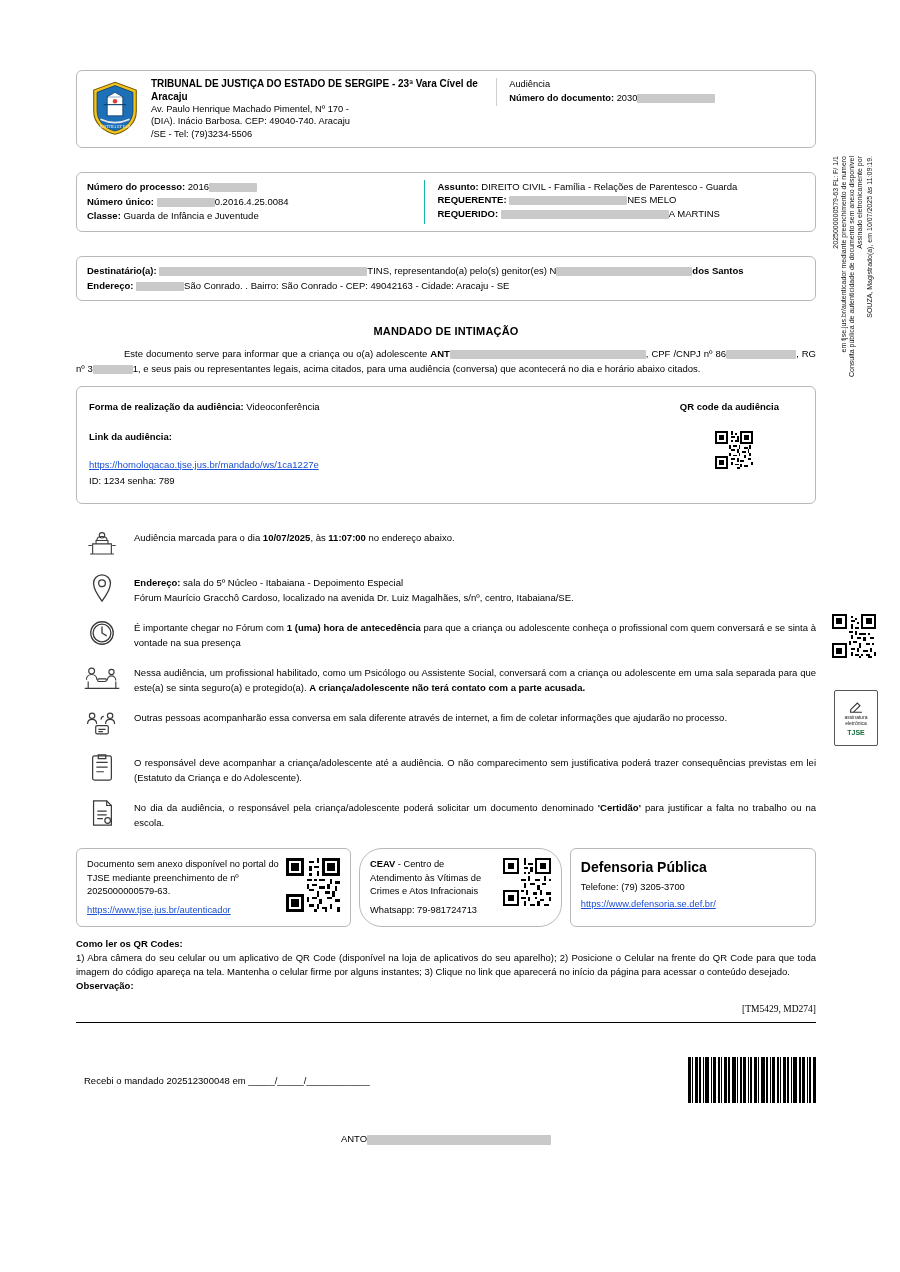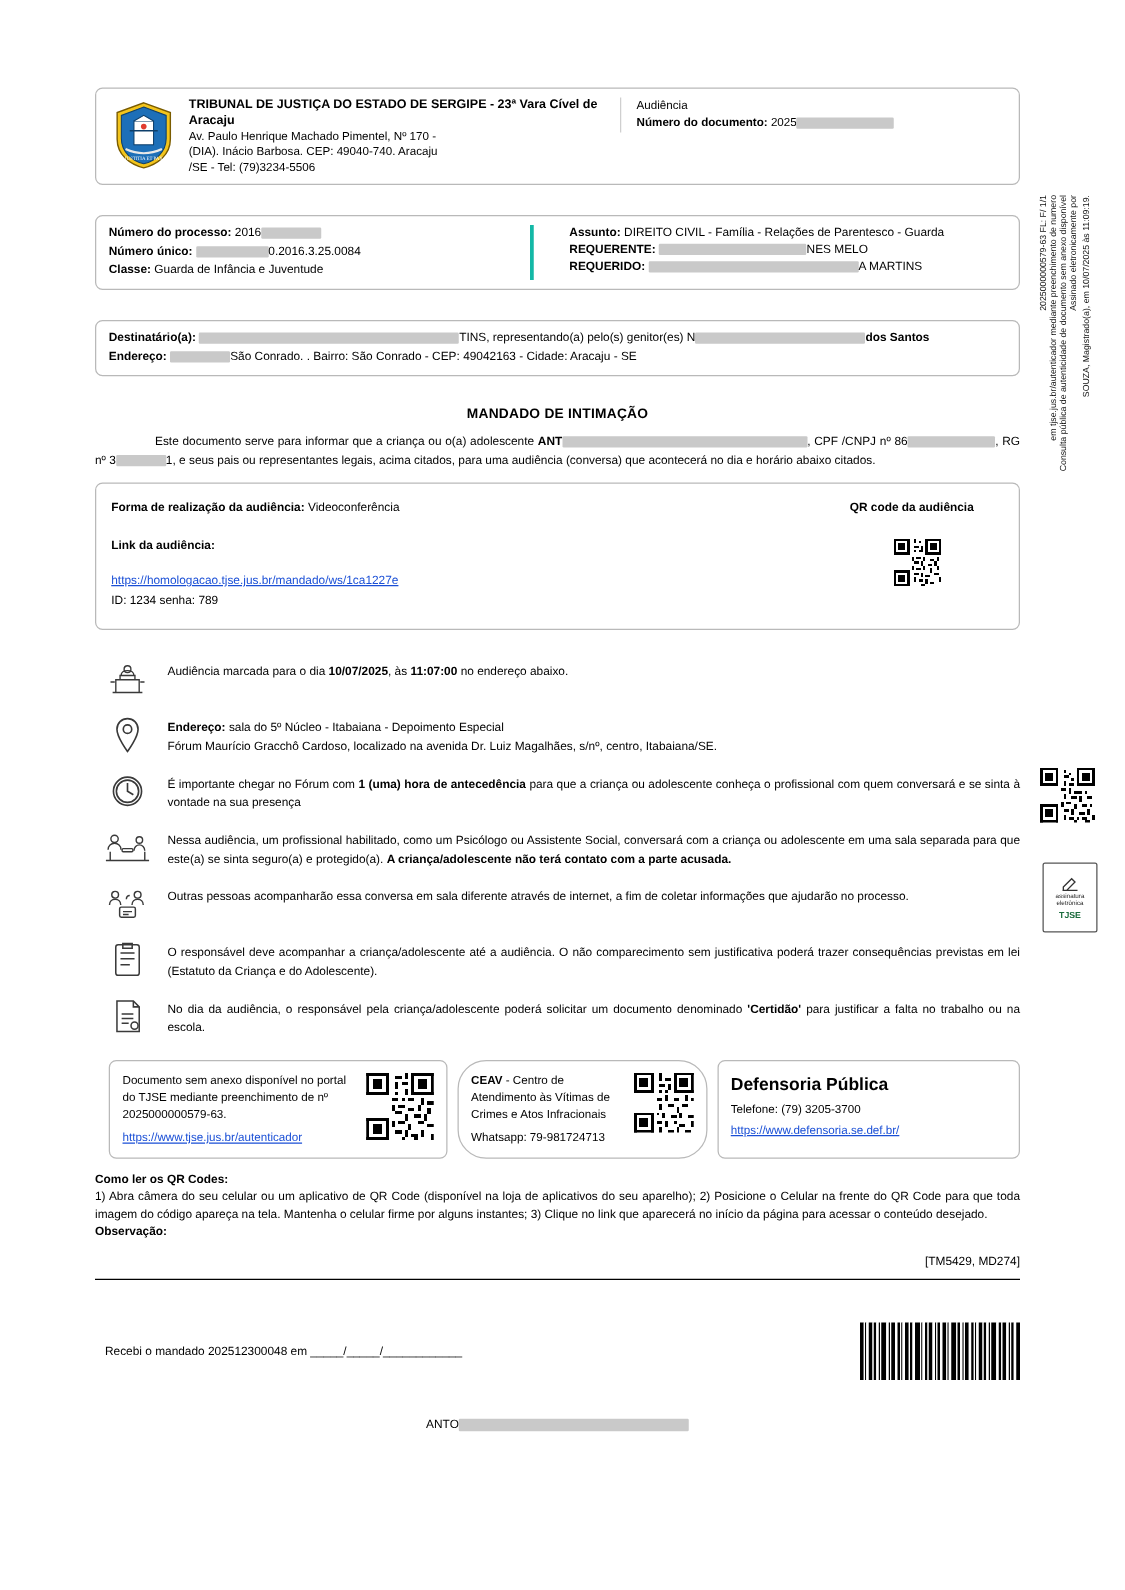--- a/index.html
+++ b/index.html
@@ -55,22 +55,22 @@
     border-left: 1px solid #cfcfcf;
     padding-left: 12px;
     font-size: 9.3px;
     line-height: 1.5;
   }
   
   .proc { display: flex; }
   .proc-left { width: 47%; line-height: 1.55; }
   .proc-right {
     width: 53%;
-    border-left: 3px solid #14b8a6;
-    padding-left: 28px;
+    border-left: 1px solid #14b8a6;
+    padding-left: 12px;
     line-height: 1.42;
   }
   
   .dest { line-height: 1.55; }
   
   .doc-title {
     text-align: center;
     font-weight: bold;
     font-size: 11px;
     margin: 14px 0 10px 0;
@@ -96,38 +96,38 @@
   
   .inst { margin-top: 18px; }
   .inst-item { display: flex; margin-bottom: 11px; align-items: flex-start; }
   .inst-icon {
     flex: 0 0 52px; width: 52px; height: 34px;
     display: flex; align-items: flex-start; justify-content: center;
     margin-right: 6px;
   }
   .inst-text { flex: 1; line-height: 1.5; text-align: justify; padding-top: 3px; }
   
-  .foot-row { display: flex; gap: 8px; margin-top: 16px; margin-left: 11px; }
+  .foot-row { display: flex; gap: 8px; margin-top: 16px; }
   .foot-box {
     border: 1px solid #b9b9b9;
     border-radius: 6px;
     padding: 9px 10px;
     display: flex;
     align-items: flex-start;
   }
   .fb1 { width: 38%; }
   .fb2 { width: 28%; border-radius: 23px; }
   .fb3 { width: 34%; }
   .foot-text { flex: 1; line-height: 1.42; font-size: 9.3px; }
   .foot-link { color: #1a4fd6; text-decoration: underline; }
   
   .qr { image-rendering: pixelated; display: block; }
   
   .how { margin-top: 10px; line-height: 1.45; text-align: justify; }
-  .tm { text-align: right; margin-top: 12px; font-size: 9.5px; }
+  .tm { text-align: right; margin-top: 12px; font-size: 9.5px; font-family: Liberation Serif, serif; }
   .hr {
     border: none; border-top: 1.4px solid #000;
     margin: 8px 0 0 0;
   }
   .receipt {
     margin-top: 34px;
     display: flex; align-items: center; justify-content: space-between;
   }
   .receipt-text { font-size: 9.5px; }
   .sign-line {
@@ -250,34 +250,34 @@
           <div class="hdr-title">TRIBUNAL DE JUSTIÇA DO ESTADO DE SERGIPE - 23ª Vara Cível de Aracaju</div>
           <div>Av. Paulo Henrique Machado Pimentel, Nº 170 -</div>
           <div>(DIA). Inácio Barbosa. CEP: 49040-740. Aracaju</div>
           <div>/SE - Tel: (79)3234-5506</div>
         </div>
       </div>
       <div class="hdr-right">
         <div>Audiência</div>
         <div>
           <span class="bold">Número do documento:</span>
-          <span>2025</span><span class="redact" style="width:78px"></span>
+          <span>2030</span><span class="redact" style="width:78px"></span>
         </div>
       </div>
     </div>
 
     <div class="box proc">
       <div class="proc-left">
         <div>
           <span class="bold">Número do processo:</span>
           <span>2016</span><span class="redact" style="width:48px"></span>
         </div>
         <div>
           <span class="bold">Número único:</span>
-          <span class="redact" style="width:58px"></span><span>0.2016.3.25.0084</span>
+          <span class="redact" style="width:58px"></span><span>0.2016.4.25.0084</span>
         </div>
         <div>
           <span class="bold">Classe:</span>
           <span>Guarda de Infância e Juventude</span>
         </div>
       </div>
       <div class="proc-right">
         <div>
           <span class="bold">Assunto:</span>
           <span>DIREITO CIVIL - Família - Relações de Parentesco - Guarda</span>

